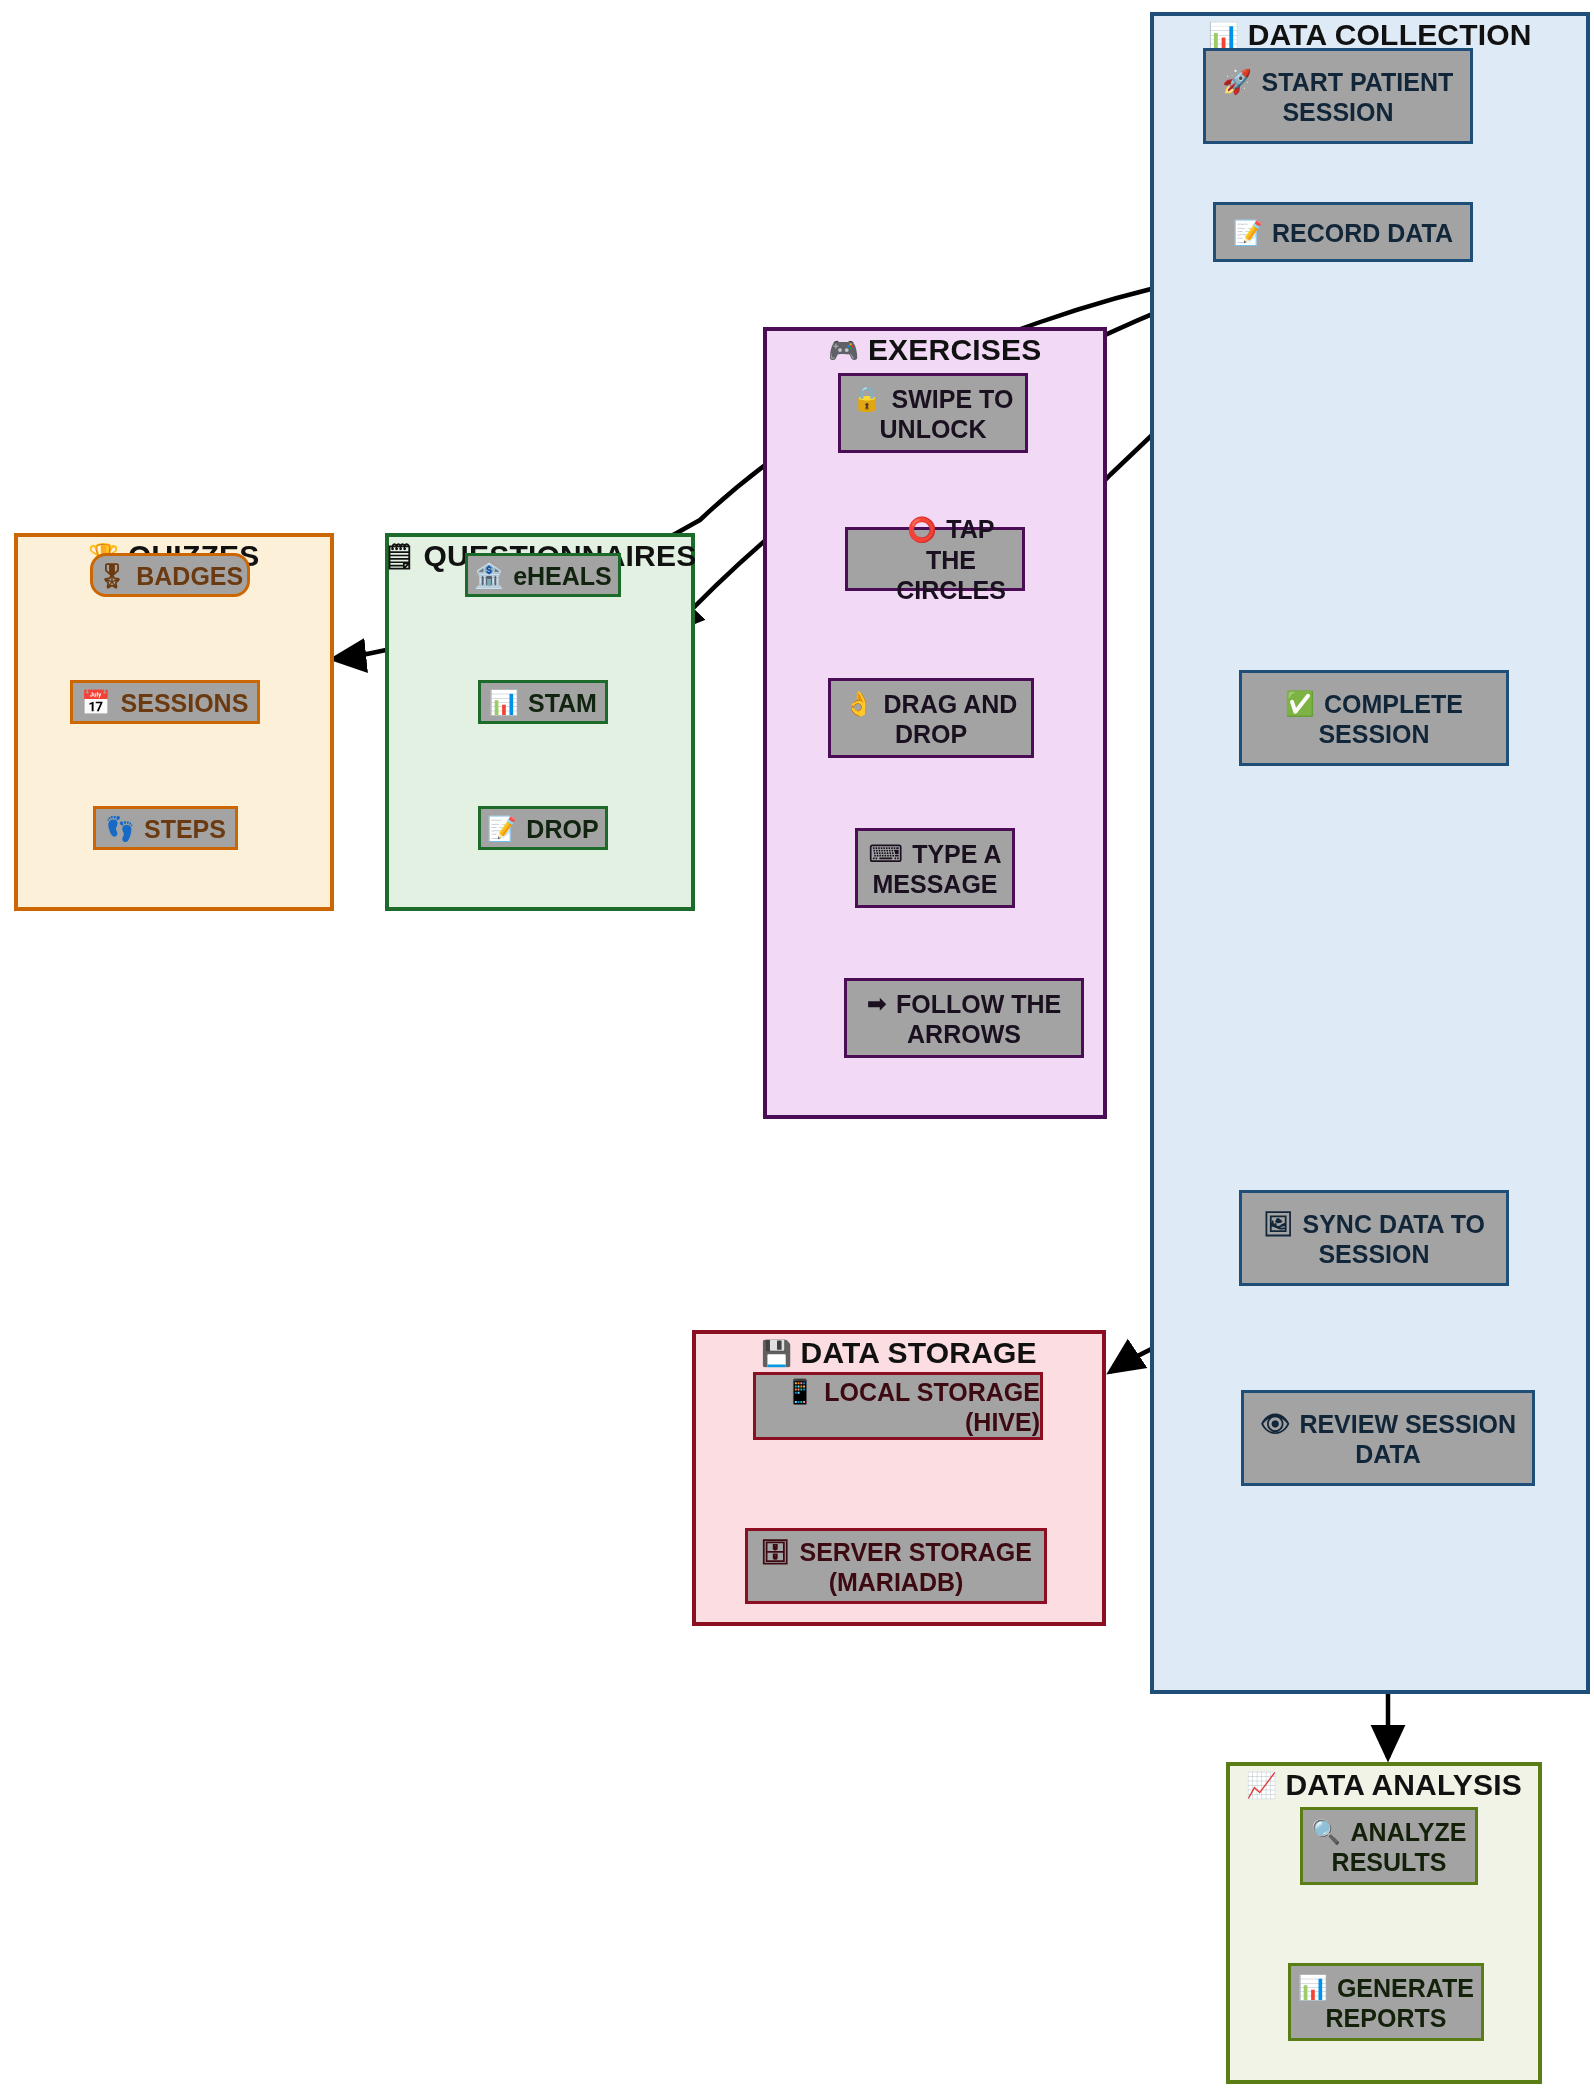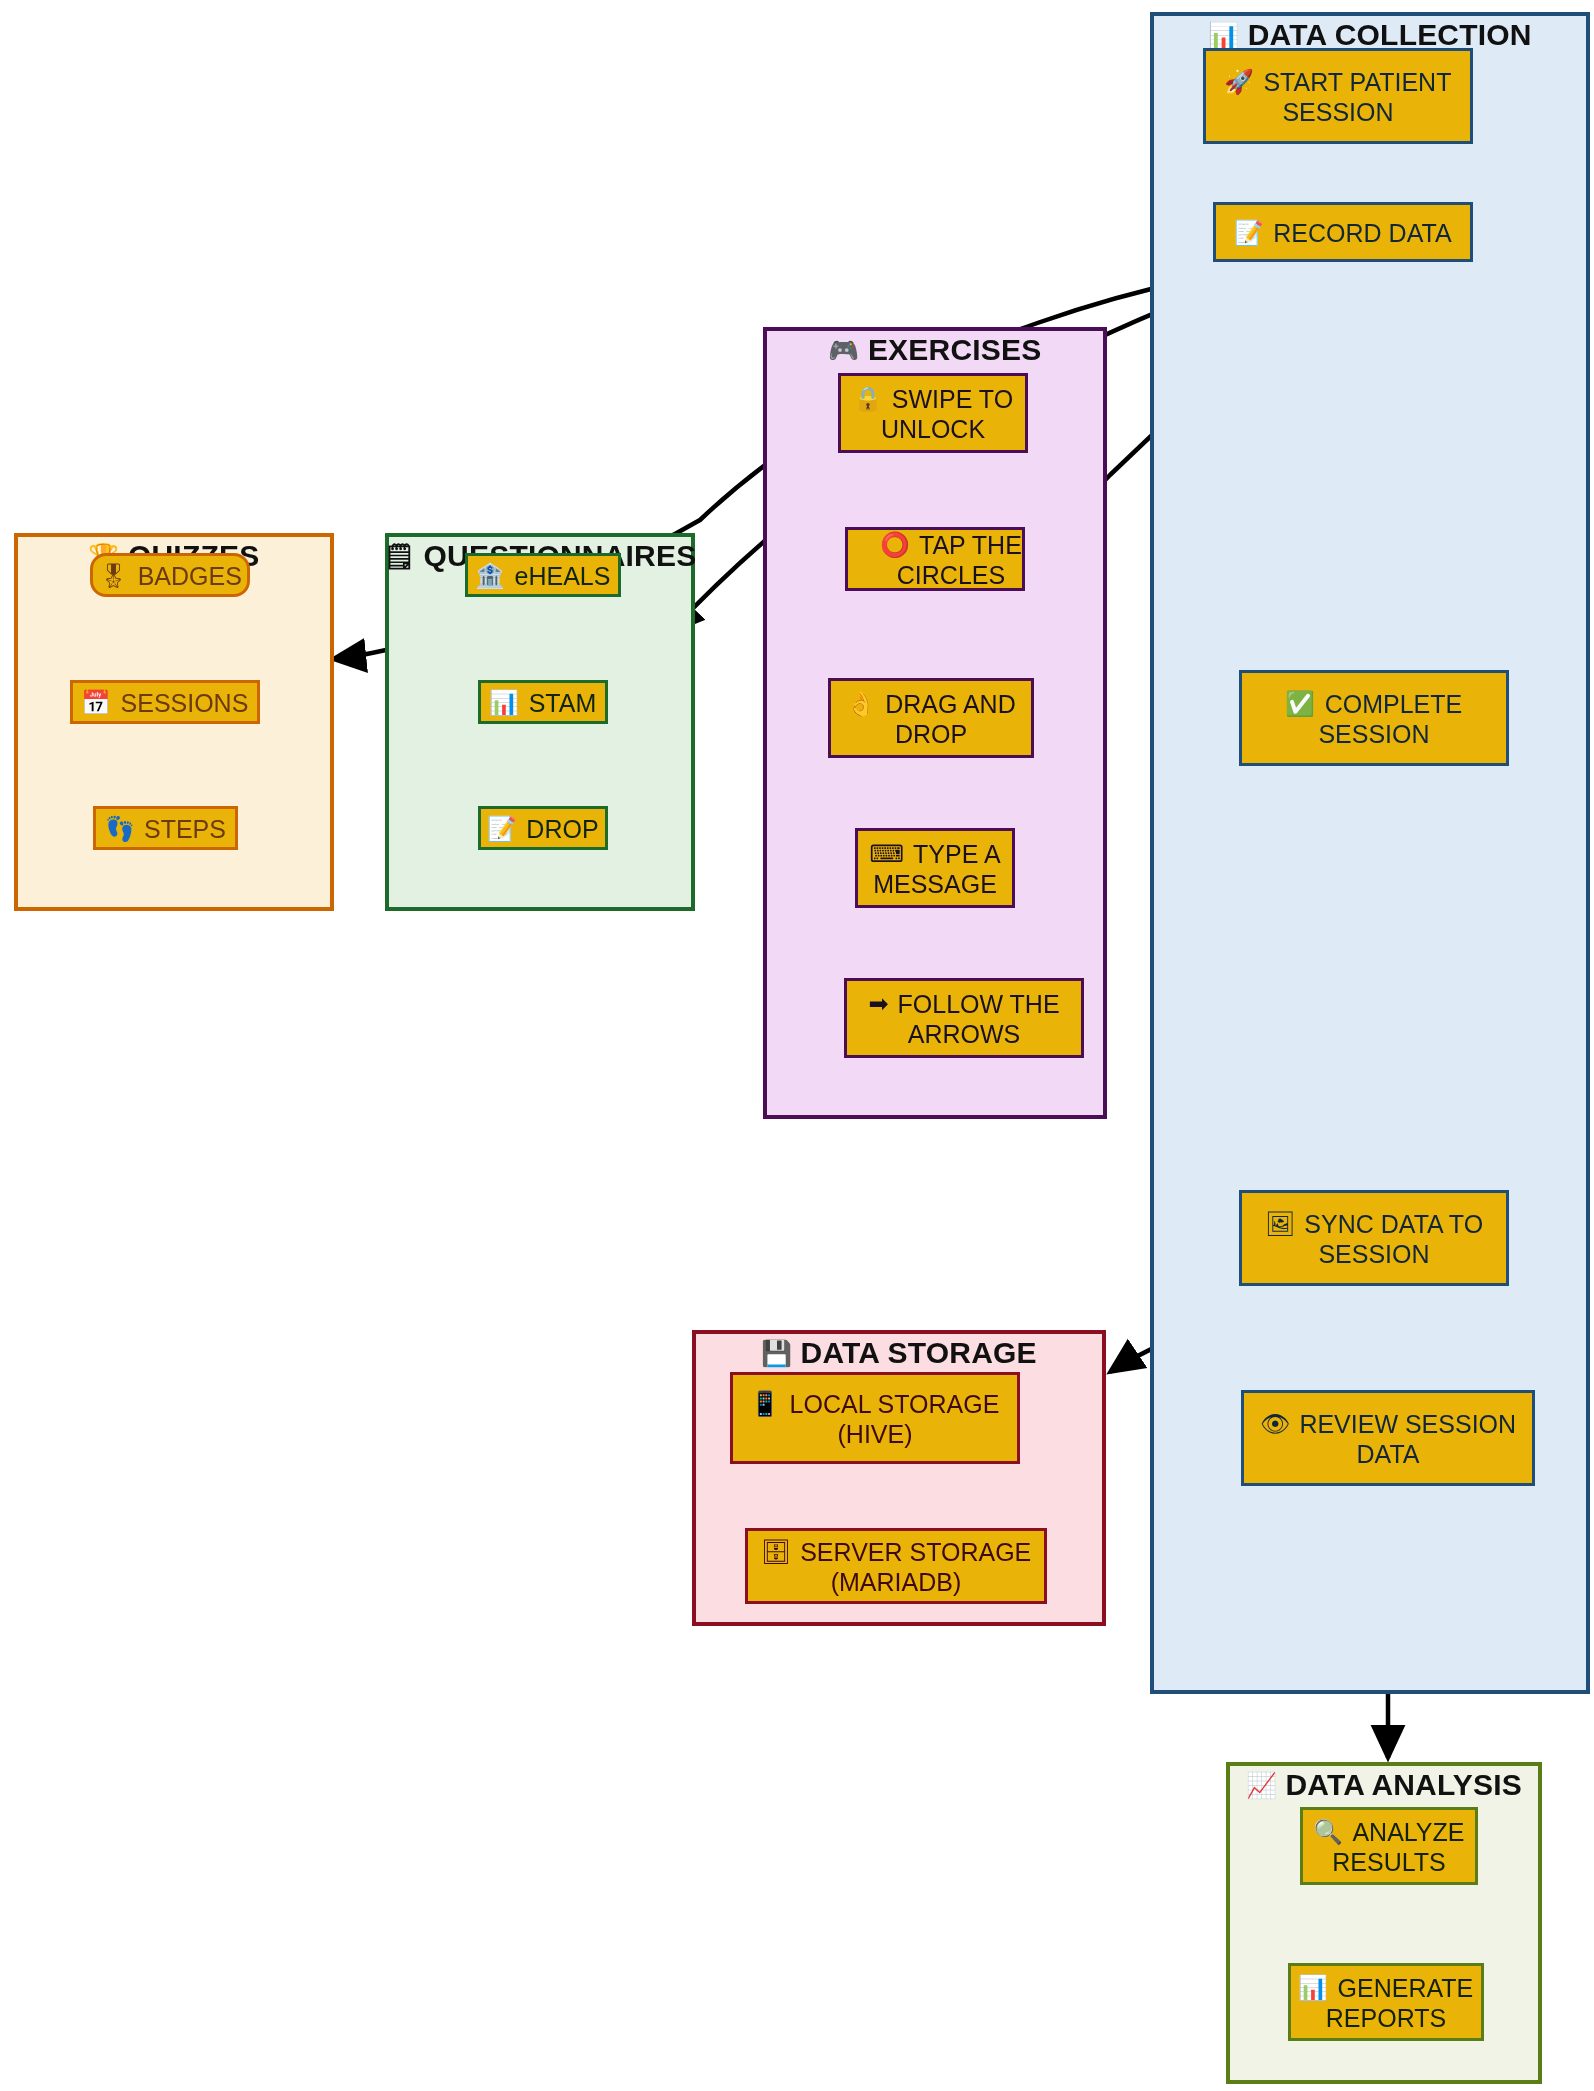--- a/index.html
+++ b/index.html
@@ -7,22 +7,22 @@
   #canvas{position:relative;width:1594px;height:2091px;overflow:hidden;background:#fff;}
   svg.edges{position:absolute;left:0;top:0;width:1594px;height:2091px;pointer-events:none;}
 
   .cluster{position:absolute;box-sizing:border-box;border-style:solid;border-width:4px;}
   .cluster-title{position:absolute;top:-4px;left:0;width:100%;
       display:flex;align-items:center;justify-content:center;gap:8px;
       height:46px;font-weight:bold;font-size:30px;letter-spacing:.2px;color:#111;}
   .cluster-title .tico{font-size:25px;line-height:1;}
 
   .node{position:absolute;box-sizing:border-box;border-style:solid;border-width:3px;
-        background:#eab308;display:flex;align-items:center;justify-content:center;
-        text-align:center;font-size:25px;line-height:1.12;font-weight:400;}
+        background:#a3a3a3;display:flex;align-items:center;justify-content:center;
+        text-align:center;font-size:25px;line-height:1.12;font-weight:700;}
   .node .nico{font-size:24px;margin-right:9px;line-height:1;display:inline-block;vertical-align:middle;}
   .node .ntxt{display:inline;vertical-align:middle;}
 
   
   .c-collect{border-color:#1f4e79;background:#dfeaf7;}
   .n-collect{border-color:#1f4e79;color:#12263a;}
 
   
   .c-ex{border-color:#4b0d55;background:#f2d9f5;}
   .n-ex{border-color:#4b0d55;color:#1a1020;}
@@ -181,21 +181,21 @@
     <span><span class="nico">👣</span><span class="ntxt">STEPS</span></span>
   </div>
 
   <div class="cluster c-store" style="left:692px;top:1330px;width:414px;height:296px;">
     <div class="cluster-title">
       <span class="tico">💾</span>
       <span>DATA STORAGE</span>
     </div>
   </div>
 
-  <div class="node n-store" style="left:730px;top:1372px;width:290px;height:92px;">
+  <div class="node n-store" style="left:753px;top:1372px;width:290px;height:68px;text-align:right;">
     <span><span class="nico">📱</span><span class="ntxt">LOCAL STORAGE (HIVE)</span></span>
   </div>
 
   <div class="node n-store" style="left:745px;top:1528px;width:302px;height:76px;">
     <span><span class="nico">🗄</span><span class="ntxt">SERVER STORAGE (MARIADB)</span></span>
   </div>
 
   <div class="cluster c-anal" style="left:1226px;top:1762px;width:316px;height:322px;">
     <div class="cluster-title">
       <span class="tico">📈</span>

